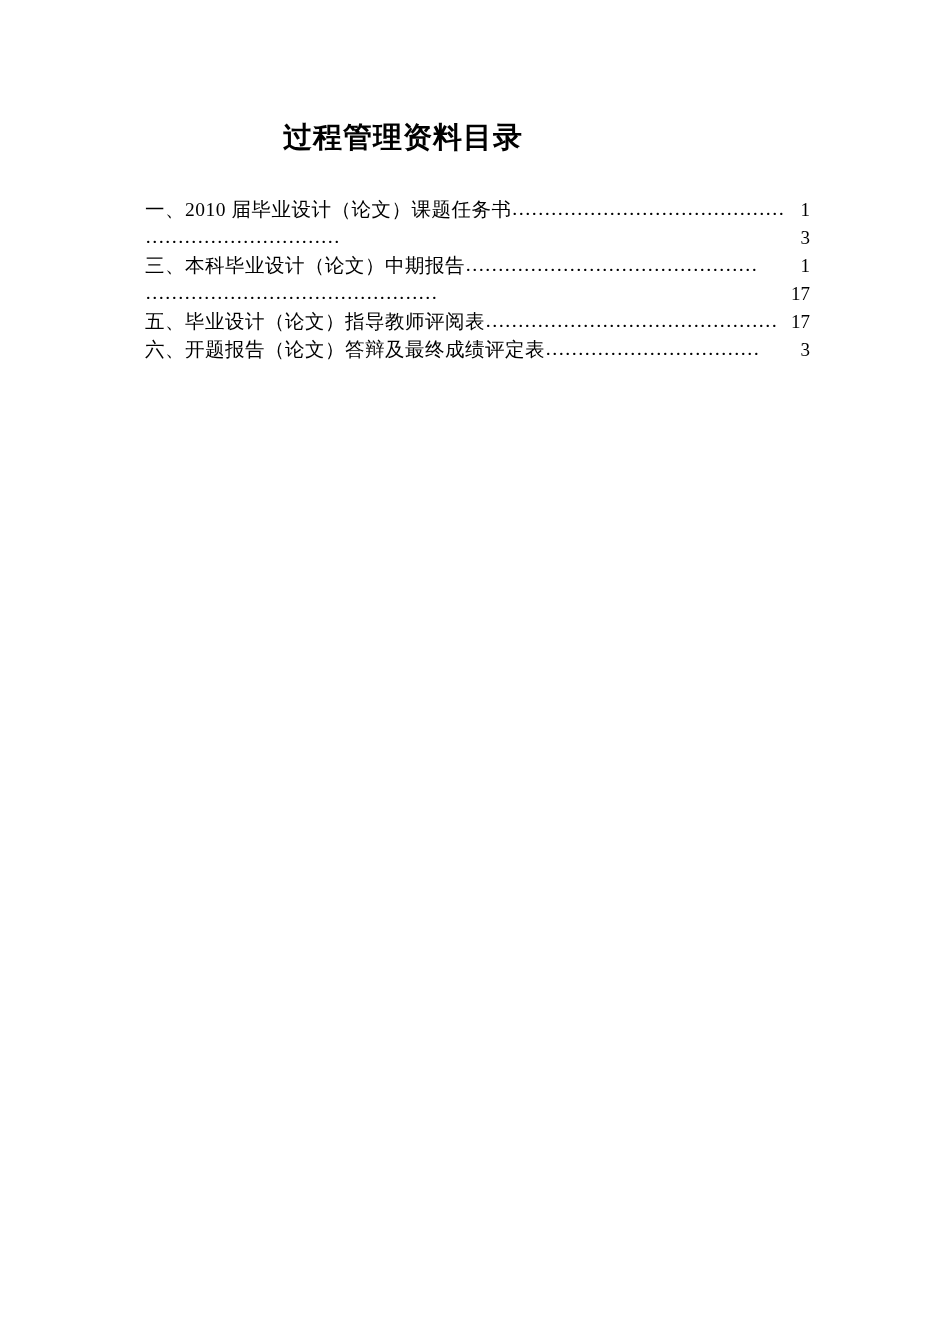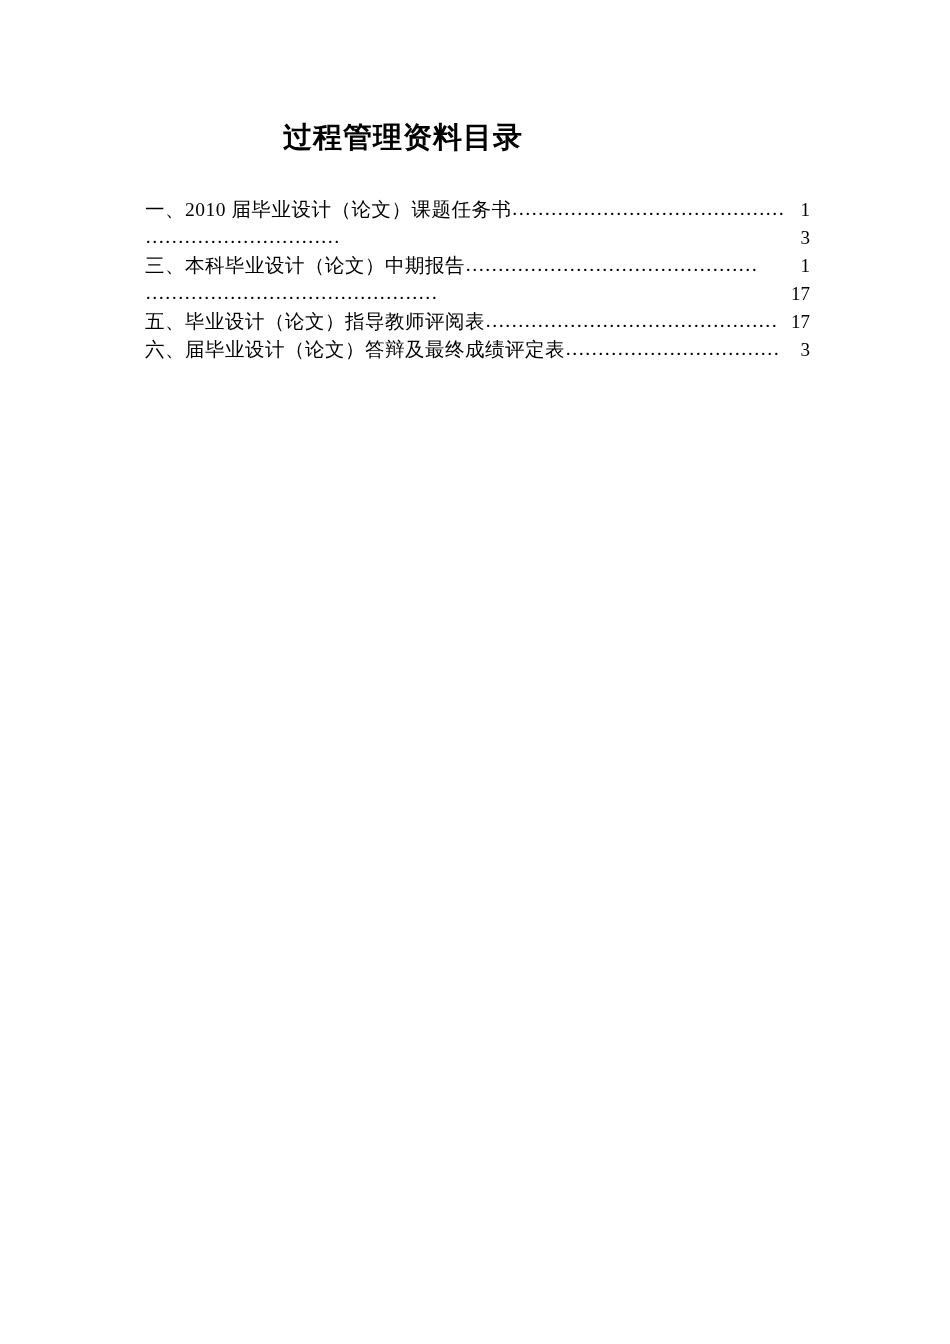--- a/index.html
+++ b/index.html
@@ -95,20 +95,20 @@
       <span class="toc-page">17</span>
     </div>
 
     <div class="toc-entry">
       <span class="toc-label">五、毕业设计（论文）指导教师评阅表</span>
       <span class="toc-dots">………………………………………</span>
       <span class="toc-page">17</span>
     </div>
 
     <div class="toc-entry">
-      <span class="toc-label">六、届毕业设计（论文）答辩及最终成绩评定表</span>
+      <span class="toc-label">六、开题报告（论文）答辩及最终成绩评定表</span>
       <span class="toc-dots">……………………………</span>
       <span class="toc-page">3</span>
     </div>
 
   </div>
 
 </div>
 
 </body></html>

